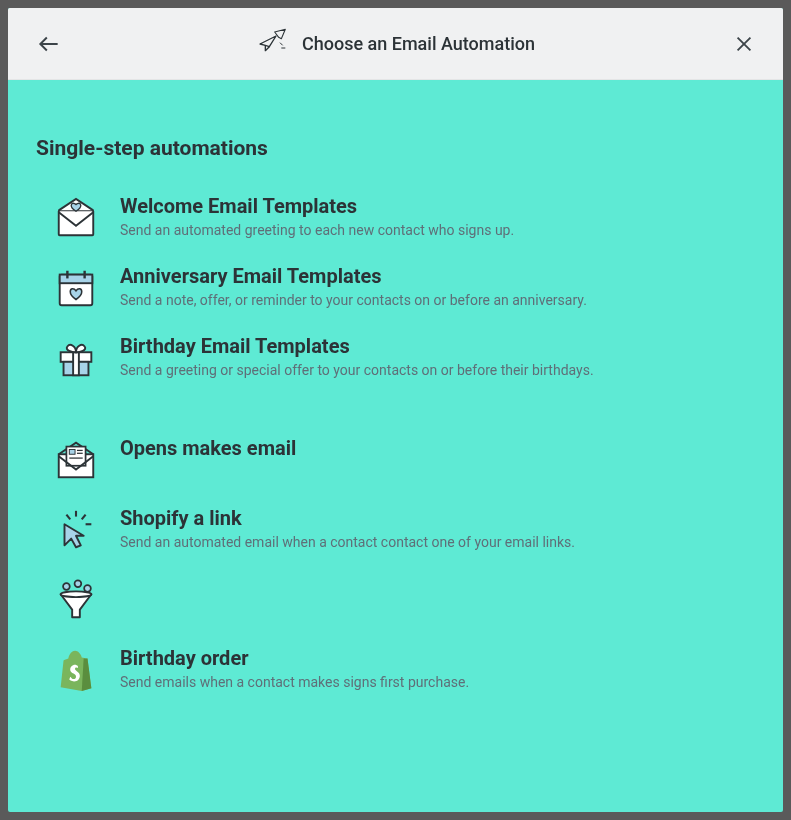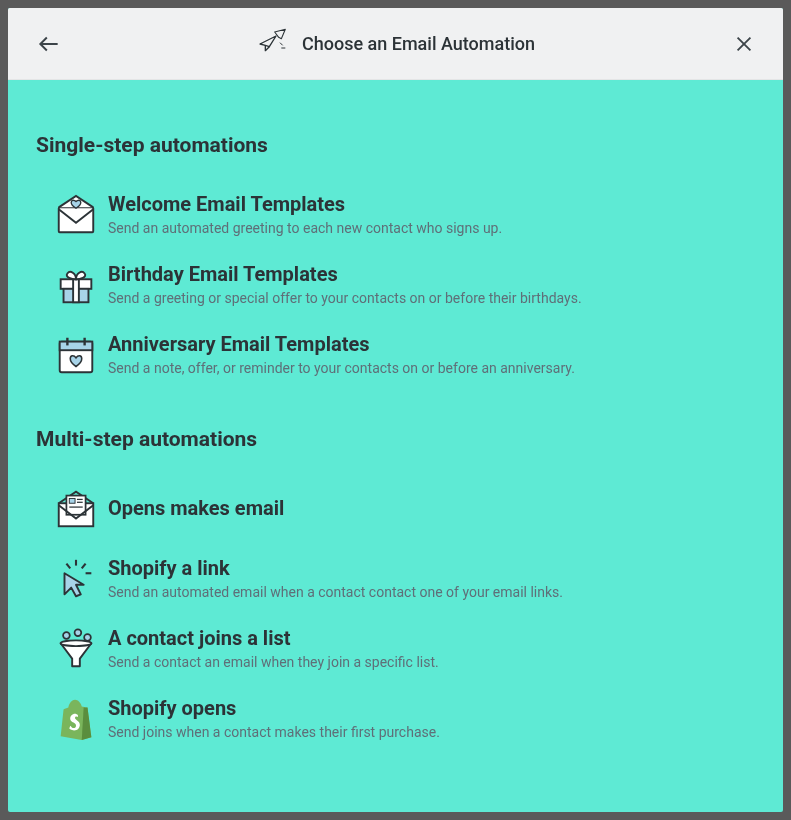--- a/index.html
+++ b/index.html
@@ -59,40 +59,39 @@
       justify-content: center;
       gap: 14px;
     }
     .header-title {
       font-size: 18px;
       font-weight: 500;
       color: #2c3337;
     }
     .content {
       flex: 1;
-      padding: 44px 28px;
+      padding: 56px 28px;
       overflow-y: auto;
-      margin-top: 9px;
     }
     .section-title {
       font-size: 21px;
       font-weight: 700;
       color: #2c3337;
       margin-bottom: 28px;
     }
     .section {
       margin-bottom: 42px;
     }
     .item {
       display: flex;
-      gap: 8px;
+      gap: 20px;
       margin-bottom: 10px;
       padding: 6px 0;
       cursor: pointer;
-      align-items: center;
+      align-items: flex-start;
     }
     .item-icon {
       width: 48px;
       height: 48px;
       flex-shrink: 0;
       display: flex;
       align-items: center;
       justify-content: center;
       margin-left: 16px;
     }
@@ -156,52 +155,51 @@
         </div>
         <div class="item-text">
           <div class="item-title">Welcome Email Templates</div>
           <div class="item-desc">Send an automated greeting to each new contact who signs up.</div>
         </div>
       </div>
 
       <div class="item">
         <div class="item-icon">
           <svg width="46" height="46" viewBox="0 0 48 48" fill="none">
+            <rect x="7" y="10" width="34" height="32" rx="2" fill="#fff" stroke="#2c3337" stroke-width="2"></rect>
+            <rect x="7" y="10" width="34" height="9" fill="#a7d3e8" stroke="#2c3337" stroke-width="2"></rect>
+            <line x1="15" y1="6" x2="15" y2="14" stroke="#2c3337" stroke-width="2.5"></line>
+            <line x1="33" y1="6" x2="33" y2="14" stroke="#2c3337" stroke-width="2.5"></line>
+            <path d="M24 27 C22 24 18 24 18 28 C18 32 24 36 24 36 C24 36 30 32 30 28 C30 24 26 24 24 27 Z" fill="#a7d3e8" stroke="#2c3337" stroke-width="1.6"></path>
+          </svg>
+        </div>
+        <div class="item-text">
+          <div class="item-title">Anniversary Email Templates</div>
+          <div class="item-desc">Send a note, offer, or reminder to your contacts on or before an anniversary.</div>
+        </div>
+      </div>
+
+      <div class="item">
+        <div class="item-icon">
+          <svg width="46" height="46" viewBox="0 0 48 48" fill="none">
             <rect x="8" y="18" width="32" height="10" fill="#fff" stroke="#2c3337" stroke-width="2"></rect>
             <rect x="11" y="28" width="26" height="14" fill="#a7d3e8" stroke="#2c3337" stroke-width="2"></rect>
             <rect x="21" y="18" width="6" height="24" fill="#fff" stroke="#2c3337" stroke-width="2"></rect>
             <path d="M24 18 C24 12 18 8 15 12 C12 16 20 18 24 18 Z" fill="#fff" stroke="#2c3337" stroke-width="2"></path>
             <path d="M24 18 C24 12 30 8 33 12 C36 16 28 18 24 18 Z" fill="#fff" stroke="#2c3337" stroke-width="2"></path>
           </svg>
         </div>
         <div class="item-text">
           <div class="item-title">Birthday Email Templates</div>
           <div class="item-desc">Send a greeting or special offer to your contacts on or before their birthdays.</div>
         </div>
       </div>
-
-      <div class="item">
-        <div class="item-icon">
-          <svg width="46" height="46" viewBox="0 0 48 48" fill="none">
-            <rect x="7" y="10" width="34" height="32" rx="2" fill="#fff" stroke="#2c3337" stroke-width="2"></rect>
-            <rect x="7" y="10" width="34" height="9" fill="#a7d3e8" stroke="#2c3337" stroke-width="2"></rect>
-            <line x1="15" y1="6" x2="15" y2="14" stroke="#2c3337" stroke-width="2.5"></line>
-            <line x1="33" y1="6" x2="33" y2="14" stroke="#2c3337" stroke-width="2.5"></line>
-            <path d="M24 27 C22 24 18 24 18 28 C18 32 24 36 24 36 C24 36 30 32 30 28 C30 24 26 24 24 27 Z" fill="#a7d3e8" stroke="#2c3337" stroke-width="1.6"></path>
-          </svg>
-        </div>
-        <div class="item-text">
-          <div class="item-title">Anniversary Email Templates</div>
-          <div class="item-desc">Send a note, offer, or reminder to your contacts on or before an anniversary.</div>
-        </div>
-      </div>
     </div>
 
     <div class="section">
-      <div class="section-title">Multi-step automations</div>
 
       <div class="item">
         <div class="item-icon">
           <svg width="46" height="46" viewBox="0 0 48 48" fill="none">
             <path d="M6 18 L24 6 L42 18" fill="none" stroke="#2c3337" stroke-width="2"></path>
             <rect x="6" y="18" width="36" height="24" fill="#fff" stroke="#2c3337" stroke-width="2"></rect>
             <rect x="14" y="10" width="20" height="20" fill="#fff" stroke="#2c3337" stroke-width="1.8"></rect>
             <rect x="17" y="13" width="6" height="5" fill="#a7d3e8" stroke="#2c3337" stroke-width="1"></rect>
             <line x1="25" y1="14" x2="31" y2="14" stroke="#2c3337" stroke-width="1.3"></line>
             <line x1="25" y1="17" x2="31" y2="17" stroke="#2c3337" stroke-width="1.3"></line>
@@ -233,35 +231,31 @@
       <div class="item">
         <div class="item-icon">
           <svg width="46" height="46" viewBox="0 0 48 48" fill="none">
             <circle cx="14" cy="10" r="3.5" fill="#a7d3e8" stroke="#2c3337" stroke-width="1.8"></circle>
             <circle cx="26" cy="7" r="3.5" fill="#a7d3e8" stroke="#2c3337" stroke-width="1.8"></circle>
             <circle cx="36" cy="12" r="3.5" fill="#a7d3e8" stroke="#2c3337" stroke-width="1.8"></circle>
             <path d="M8 18 L40 18 L28 34 L28 42 L20 42 L20 34 Z" fill="#fff" stroke="#2c3337" stroke-width="2" stroke-linejoin="round"></path>
             <ellipse cx="24" cy="18" rx="16" ry="3" fill="#fff" stroke="#2c3337" stroke-width="2"></ellipse>
           </svg>
         </div>
-        <div class="item-text">
-          <div class="item-title">A contact joins a list</div>
-          <div class="item-desc">Send a contact an email when they join a specific list.</div>
-        </div>
       </div>
 
       <div class="item">
         <div class="item-icon">
           <svg width="46" height="46" viewBox="0 0 48 48" fill="none">
             <path d="M34 12 C34 12 32 11 30 11 C29 7 26 4 23 4 C20 4 17 7 16 12 C13 13 11 14 11 14 L8 42 L30 46 L40 43 L36 12 Z" fill="#7ab55c"></path>
             <path d="M30 46 L40 43 L36 12 L32 12 L30 46 Z" fill="#5a8e3e"></path>
             <path d="M26 20 C25 19 23 18 21 19 C18 20 17 24 19 26 C21 28 24 28 24 31 C24 33 22 34 20 33 C19 32 18 31 18 31 L17 34 C17 34 19 36 22 36 C26 36 28 33 28 30 C28 26 23 25 23 23 C23 21 25 21 26 22 L26 20 Z" fill="#fff"></path>
           </svg>
         </div>
         <div class="item-text">
-          <div class="item-title">Shopify opens</div>
-          <div class="item-desc">Send joins when a contact makes their first purchase.</div>
+          <div class="item-title">Birthday order</div>
+          <div class="item-desc">Send emails when a contact makes signs first purchase.</div>
         </div>
       </div>
     </div>
 
   </div>
 </div>
 
 </body></html>

